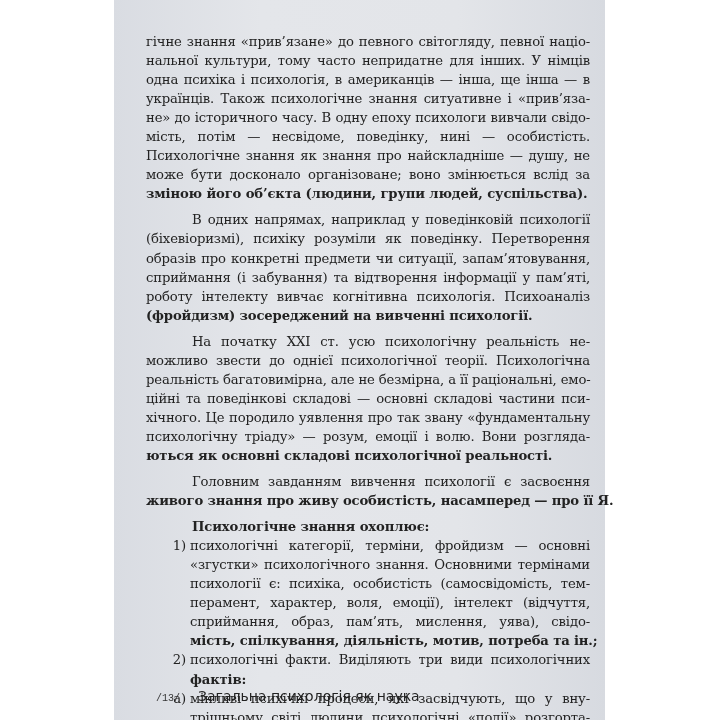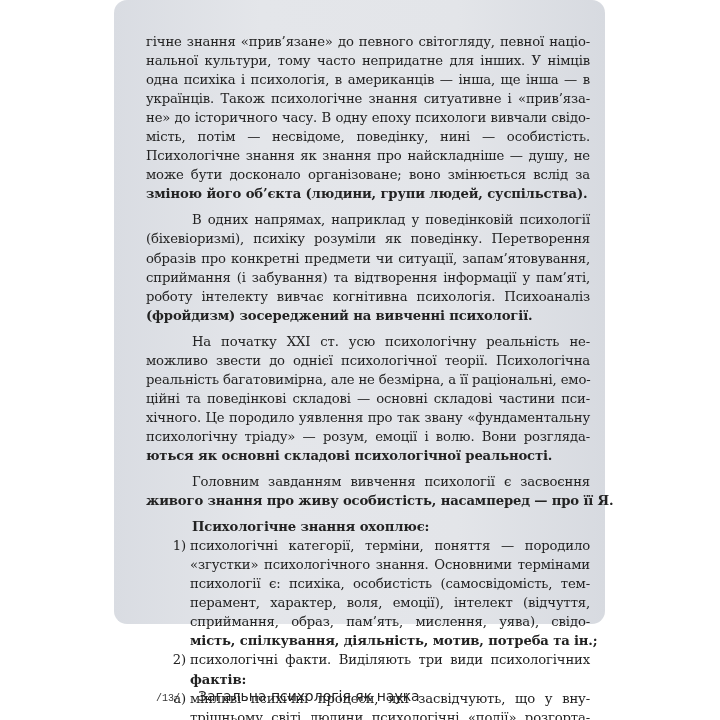--- a/index.html
+++ b/index.html
@@ -1,22 +1,21 @@
 <!DOCTYPE html>
 <html><head>
 <meta charset="utf-8">
 <style>
   html, body { margin:0; padding:0; }
   body {
     width:720px; height:720px; background:#ffffff; position:relative; overflow:hidden;
   }
   .page {
-    position:absolute; left:114px; top:0; width:491px; height:624px;
+    position:absolute; left:114px; top:0; width:491px; height:720px;
     background: linear-gradient(90deg, #d9dce2 0%, #e4e6ea 30%, #e3e5e9 70%, #d7dae0 100%);
-    border-radius: 13px;
   }
   .text {
     position:absolute; left:32px; top:32px; width:444px;
     font-family: "DejaVu Serif", "Liberation Serif", serif;
     font-size:13.2px; line-height:19.05px; color:#222;
     letter-spacing:-0.15px;
   }
   .line { display:block; white-space:nowrap; text-align:justify; text-align-last:justify; height:19.05px; overflow:visible; }
   .line.last { text-align-last:left;font-weight:bold; }
   .indent { padding-left:46px;margin-top:7px; }
@@ -64,21 +63,21 @@
       </div>
       <div>
         <span class="line indent">Головним завданням вивчення психології є засвоєння</span>
         <span class="line last">живого знання про живу особистість, насамперед — про її Я.</span>
       </div>
       <div>
         <span class="line last indent">Психологічне знання охоплює:</span>
       </div>
       <div class="li list-row">
         <span class="list-marker">1)</span>
-        <span class="line">психологічні категорії, терміни, поняття — породило</span>
+        <span class="line">психологічні категорії, терміни, фройдизм — основні</span>
         <span class="line">«згустки» психологічного знання. Основними термінами</span>
         <span class="line">психології є: психіка, особистість (самосвідомість, тем-</span>
         <span class="line">перамент, характер, воля, емоції), інтелект (відчуття,</span>
         <span class="line">сприймання, образ, пам’ять, мислення, уява), свідо-</span>
         <span class="line last">мість, спілкування, діяльність, мотив, потреба та ін.;</span>
       </div>
       <div class="li list-row">
         <span class="list-marker">2)</span>
         <span class="line">психологічні факти. Виділяють три види психологічних</span>
         <span class="line last">фактів:</span>

